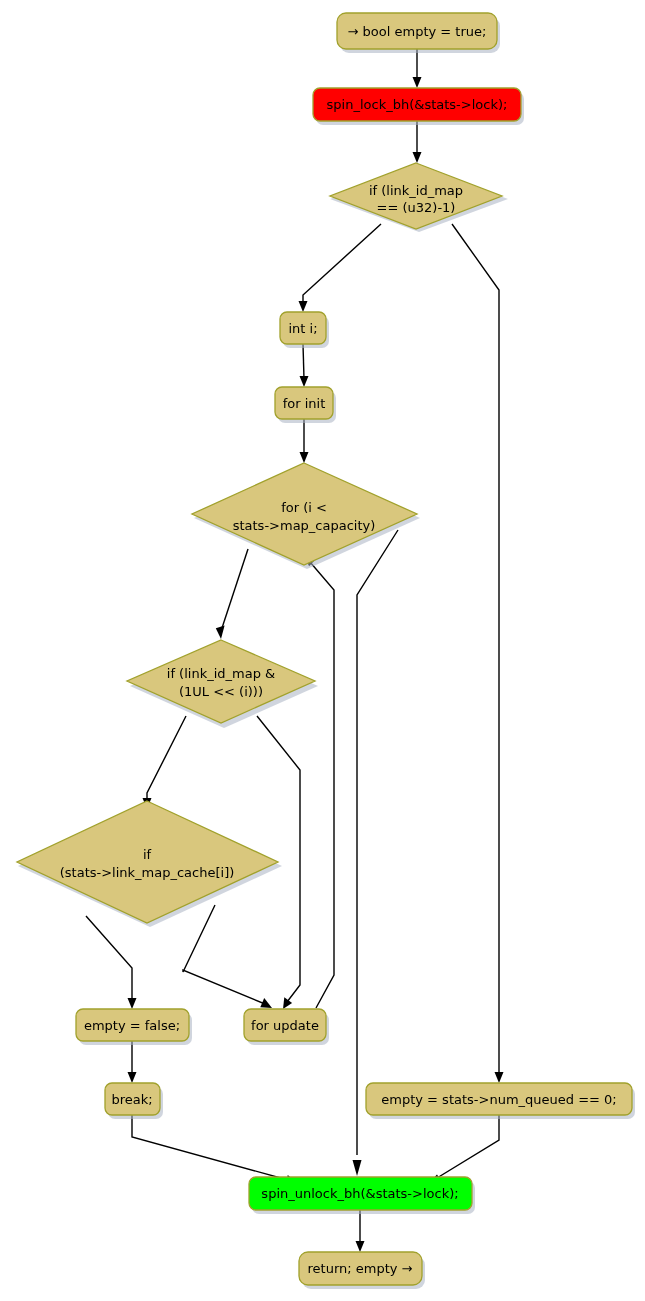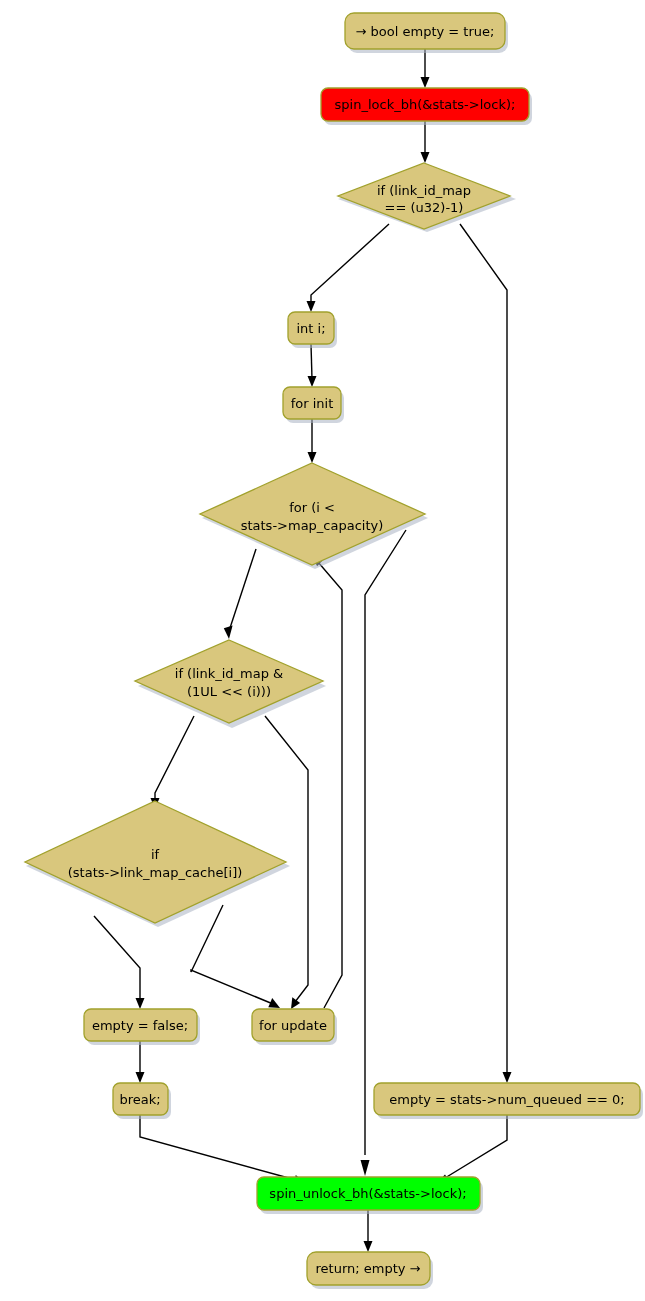--- a/index.html
+++ b/index.html
@@ -10,21 +10,21 @@
   }
   body {
     width: 645px;
     height: 1301px;
     position: relative;
     font-family: "DejaVu Sans", sans-serif;
     overflow: hidden;
   }
   #diagram-root {
     position: absolute;
-    top: 0; left: 8px;
+    top: 0; left: 0;
     width: 534px;
     height: 1301px;
   }
   svg#flowchart-svg {
     position: absolute;
     top: 0; left: 0;
     width: 645px;
     height: 1301px;
     display: block;
   }

